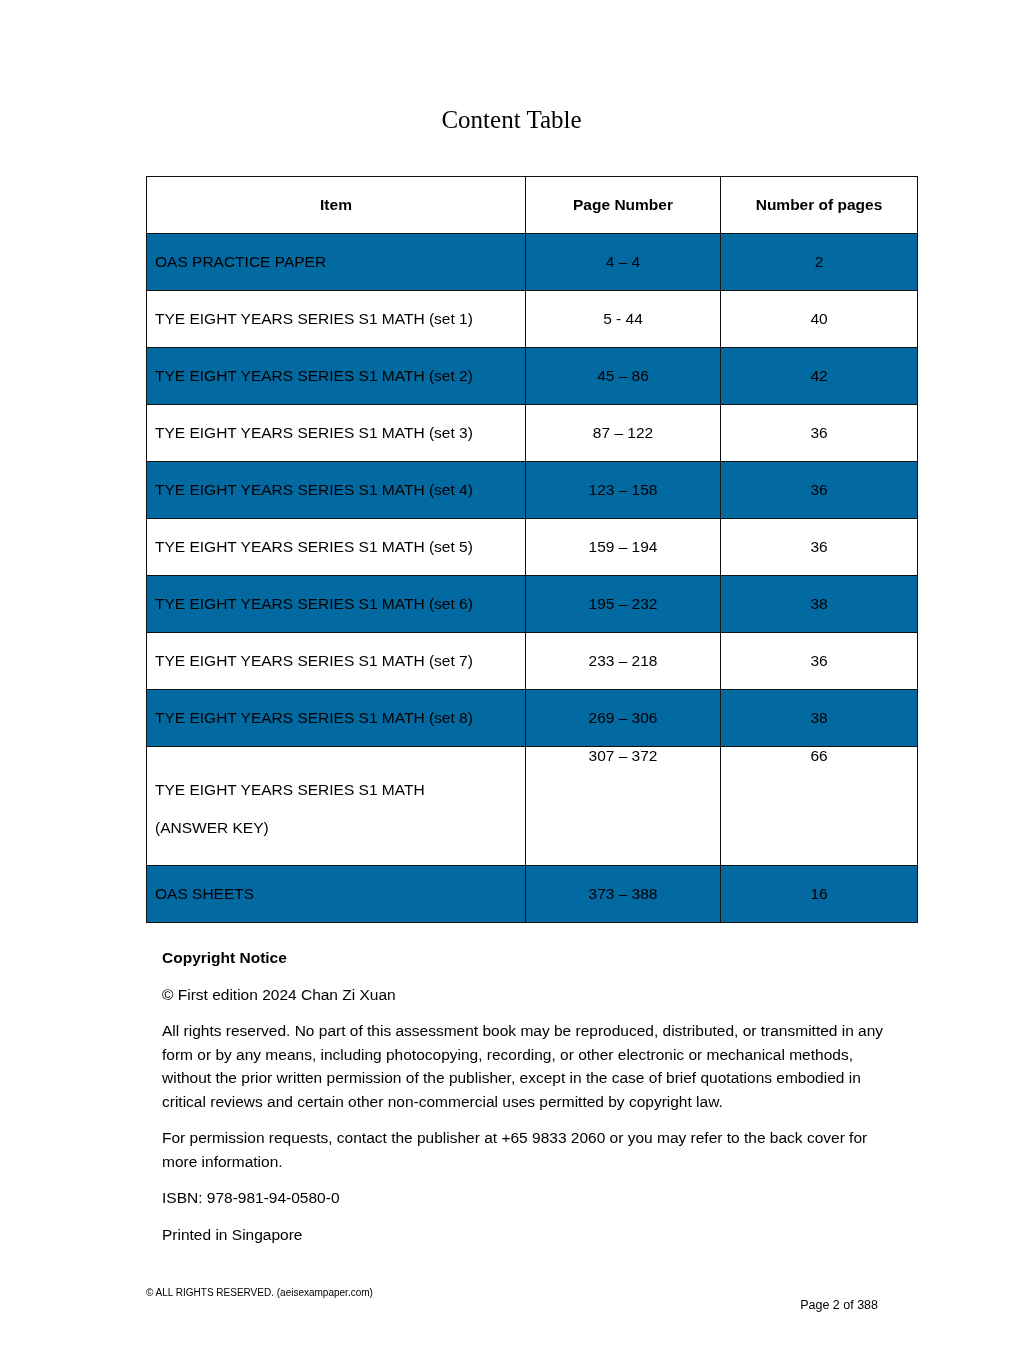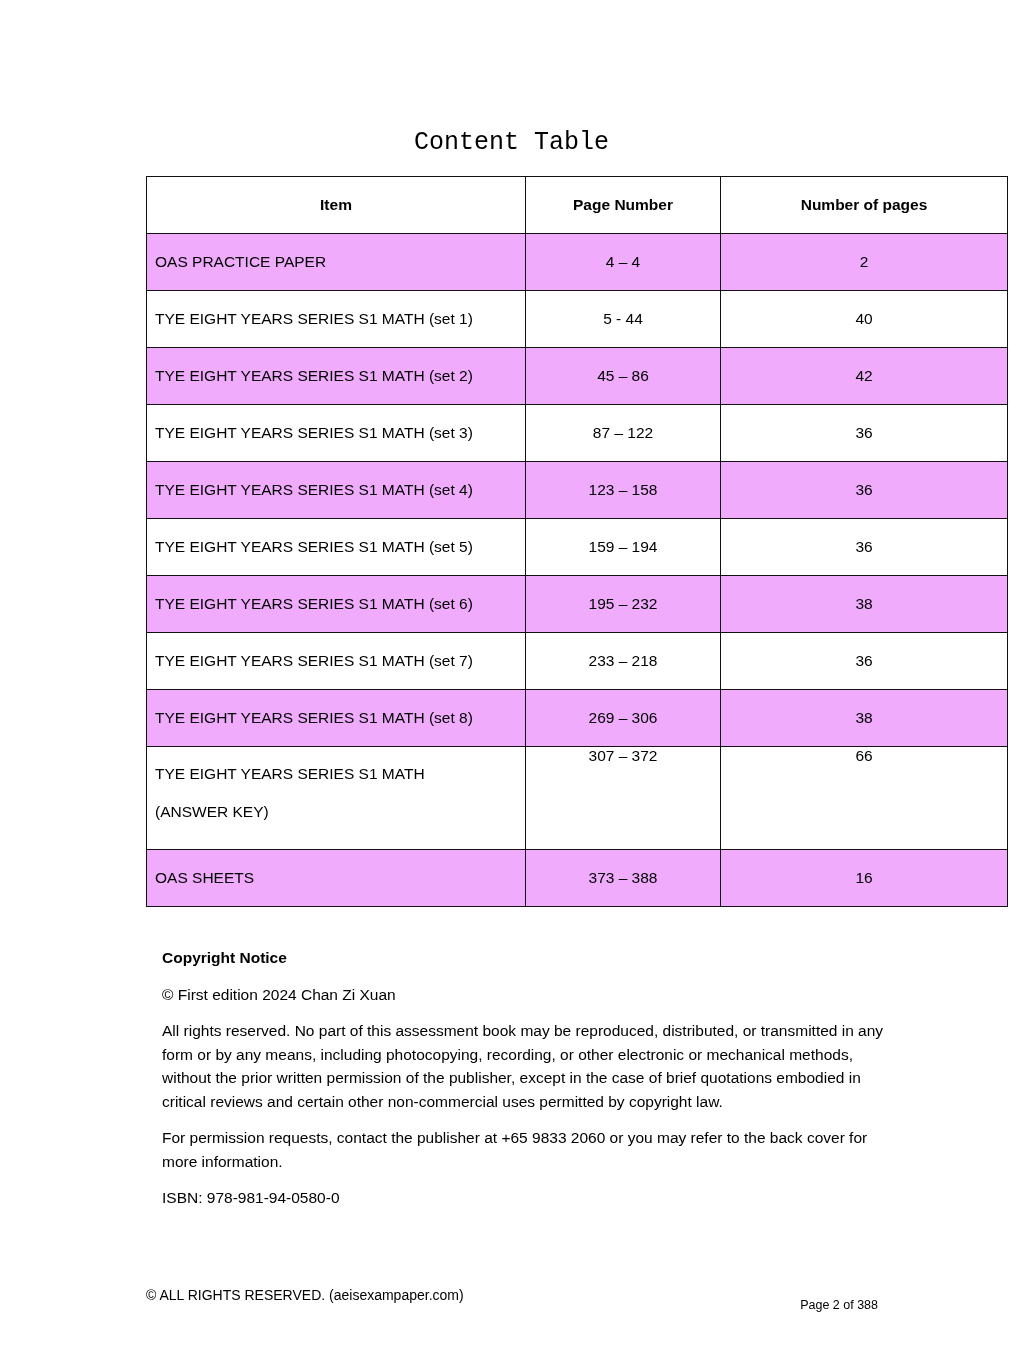--- a/index.html
+++ b/index.html
@@ -1,42 +1,42 @@
 <!DOCTYPE html>
 <html><head>
 <meta charset="utf-8">
 <style>
   html, body { margin: 0; padding: 0; background: #ffffff; }
   body { width: 1023px; height: 1365px; position: relative; overflow: hidden; color: #000; }
   .title {
-    position: absolute; left: 0; width: 1023px; top: 128px;
-    text-align: center; font-family: Liberation Mono, monospace; font-size: 25px;
+    position: absolute; left: 0; width: 1023px; top: 106px;
+    text-align: center; font-family: Liberation Serif, serif; font-size: 25px;
   }
   table.toc {
-    position: absolute; left: 146px; top: 176px; width: 862px;
+    position: absolute; left: 146px; top: 176px; width: 772px;
     border-collapse: collapse; font-family: "Liberation Sans", sans-serif; font-size: 15.5px;
   }
   table.toc th, table.toc td { border: 1.5px solid #111; padding: 0 8px; }
   table.toc th { height: 56px; font-weight: bold; text-align: center; font-size: 15.5px; }
   table.toc td { height: 56px; }
   table.toc td.item { text-align: left; width: 362px; }
   table.toc td.range { text-align: center; width: 178px; }
   table.toc td.count { text-align: center; }
-  table.toc tr.shade td { background: #f0abfc; }
+  table.toc tr.shade td { background: #0369a1; }
   table.toc tr.tall td { height: 94px; vertical-align: top; padding-top: 0; }
-  table.toc tr.tall td.item { line-height: 38px; padding-top: 8px; }
+  table.toc tr.tall td.item { line-height: 38px; padding-top: 24px; }
   .notice {
     position: absolute; left: 146px; top: 946px; width: 740px;
     font-family: "Liberation Sans", sans-serif; font-size: 15.5px; line-height: 23.5px;
   }
   .notice p { margin: 0 0 13px 16px; }
   .notice .head { font-weight: bold; }
   .footer-left {
     position: absolute; left: 146px; top: 1287px;
-    font-family: "Liberation Sans", sans-serif; font-size: 14px;
+    font-family: "Liberation Sans", sans-serif; font-size: 10px;
   }
   .footer-right {
     position: absolute; right: 145px; top: 1298px;
     font-family: "Liberation Sans", sans-serif; font-size: 12.5px;
   }
 </style>
 </head>
 <body>
 
 <div class="title">Content Table</div>
@@ -108,16 +108,17 @@
   </tr>
 </tbody>
   </table>
 
 <div class="notice">
   <p class="head">Copyright Notice</p>
   <p>© First edition 2024 Chan Zi Xuan</p>
   <p>All rights reserved. No part of this assessment book may be reproduced, distributed, or transmitted in any form or by any means, including photocopying, recording, or other electronic or mechanical methods, without the prior written permission of the publisher, except in the case of brief quotations embodied in critical reviews and certain other non-commercial uses permitted by copyright law.</p>
   <p>For permission requests, contact the publisher at +65 9833 2060 or you may refer to the back cover for more information.</p>
   <p>ISBN: 978-981-94-0580-0</p>
+  <p>Printed in Singapore</p>
 </div>
 
 <div class="footer-left">© ALL RIGHTS RESERVED. (aeisexampaper.com)</div>
 <div class="footer-right">Page 2 of 388</div>
 
 </body></html>

